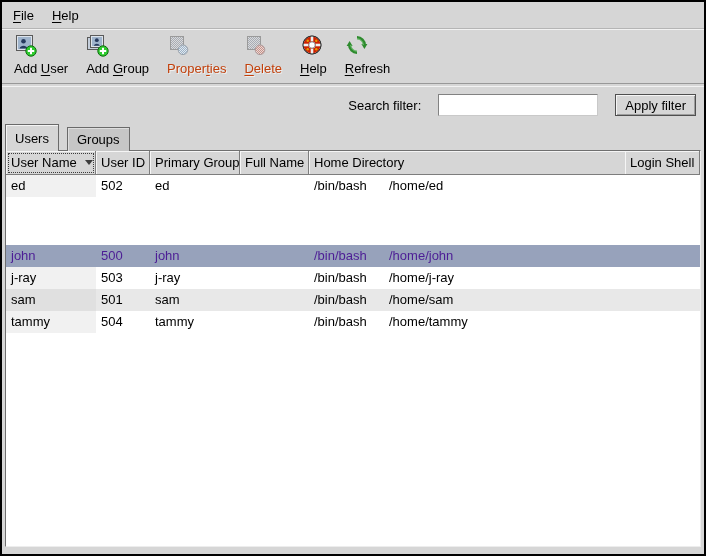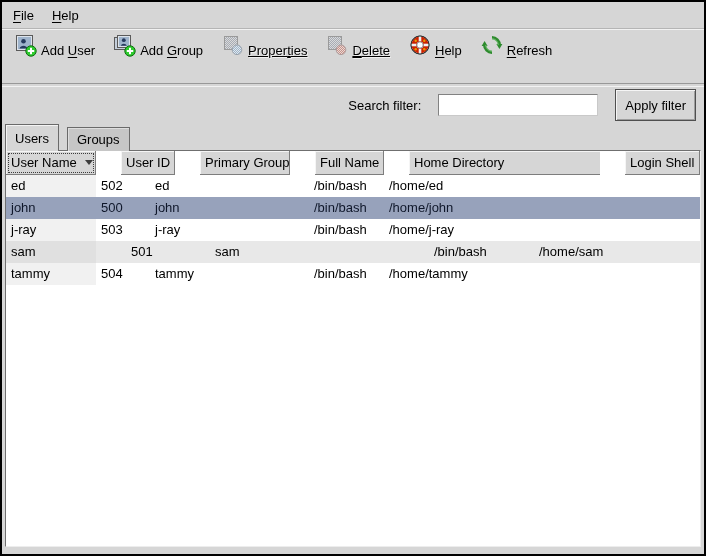--- a/index.html
+++ b/index.html
@@ -17,41 +17,41 @@
   .menubar{
     display:flex;align-items:center;height:26px;flex:0 0 26px;
     padding-left:2px;border-bottom:1px solid #b5b5b5;
     box-shadow:0 1px 0 #f2f2f2;
   }
   .menu-item{padding:4px 9px;cursor:default;}
 
   
   .toolbar{display:flex;align-items:flex-start;height:52px;flex:0 0 52px;padding:2px 0 0 4px;}
   .tbtn{
-    display:flex;align-items:flex-end;gap:3px;
+    display:flex;flex-direction:column;align-items:flex-start;gap:3px;
     padding:3px 8px;margin-right:2px;
   }
   .tbtn .icon{width:24px;height:24px;}
   .tbtn .tlabel{white-space:nowrap;}
-  .tbtn.disabled .tlabel{color:#000000;text-shadow:1px 1px 0 #efefef;text-decoration:underline;}
+  .tbtn.disabled .tlabel{color:#c2410c;text-shadow:1px 1px 0 #efefef;}
 
   .hsep{height:0;border-top:1px solid #989898;border-bottom:1px solid #f2f2f2;flex:0 0 2px;}
 
   
   .filter-row{
     display:flex;align-items:center;justify-content:flex-end;
     height:36px;flex:0 0 36px;padding-right:8px;gap:17px;
   }
   .filter-input{
     width:160px;height:22px;box-sizing:border-box;
     border:1px solid #828282;border-bottom-color:#c9c9c9;border-right-color:#c9c9c9;
     background:#fff;font:inherit;padding:0 4px;outline:none;
   }
   .apply-btn{
-    height:32px;padding:0 9px;background:#d6d6d6;font:inherit;
+    height:22px;padding:0 9px;background:#d6d6d6;font:inherit;
     border:1px solid #4f4f4f;
     box-shadow:inset 1px 1px 0 #f5f5f5, inset -1px -1px 0 #9d9d9d;
     cursor:default;
   }
 
   
   .tabstrip{display:flex;align-items:flex-end;height:27px;flex:0 0 27px;padding-left:3px;position:relative;z-index:2;gap:8px;}
   .tab{
     padding:4px 9px 4px 9px;border:1px solid #6a6a6a;border-bottom:none;
     background:#c6c6c6;box-shadow:inset 1px 1px 0 #dedede;margin-bottom:-1px;
@@ -60,44 +60,44 @@
     background:#d6d6d6;box-shadow:inset 1px 1px 0 #f4f4f4;
     padding-top:6px;padding-bottom:5px;
   }
 
   
   .table-area{
     flex:1;margin:0 3px 7px 3px;background:#fff;
     border:1px solid;border-color:#6f6f6f #ededed #ededed #6f6f6f;
     display:flex;flex-direction:column;overflow:hidden;position:relative;z-index:1;
   }
-  .thead{display:flex;flex:0 0 24px;gap:25px;}
+  .thead{display:flex;flex:0 0 24px;}
   .th{
     box-sizing:border-box;height:24px;line-height:16px;padding:4px 5px 0 5px;
     background:#d6d6d6;border-right:1px solid #7d7d7d;border-bottom:1px solid #7d7d7d;
     box-shadow:inset 1px 1px 0 #f5f5f5;white-space:nowrap;overflow:hidden;
     display:flex;align-items:flex-start;
   }
   .th.focused{outline:1px dotted #3c3c3c;outline-offset:-3px;}
   .sort-arrow{
     width:0;height:0;margin:5px 1px 0 8px;
     border-left:4px solid transparent;border-right:4px solid transparent;
     border-top:5px solid #3c3c3c;
   }
   .c0{width:90px;} .c1{width:54px;} .c2{width:90px;} .c3{width:69px;} .c4{width:75px;} .c5{flex:1;border-right:none;}
   .tbody{flex:1;display:flex;flex-direction:column;}
   .trow{display:flex;flex:0 0 22px;height:22px;}
   .td{
     box-sizing:border-box;line-height:22px;padding:0 5px;
     white-space:nowrap;overflow:hidden;
   }
   .trow .td.c0{background:#f1f1f1;}
-  .trow.alt{background:#e8e8e8;gap:30px;}
+  .trow.alt{background:#e8e8e8;}
   .trow.alt .td.c0{background:#e0e0e0;}
-  .trow.sel{background:#97a2bb;color:#0f172a;}
+  .trow.sel{background:#97a2bb;color:#4c1d95;margin-top:48px;}
   .trow.sel .td.c0{background:transparent;}
 </style>
 </head>
 <body>
 
 <svg width="0" height="0" style="position:absolute" aria-hidden="true">
   <defs>
     <pattern id="pat-gray" width="2" height="2" patternUnits="userSpaceOnUse">
       <rect width="2" height="2" fill="#dadada"></rect>
       <rect width="1" height="1" fill="#a7acb5"></rect>

